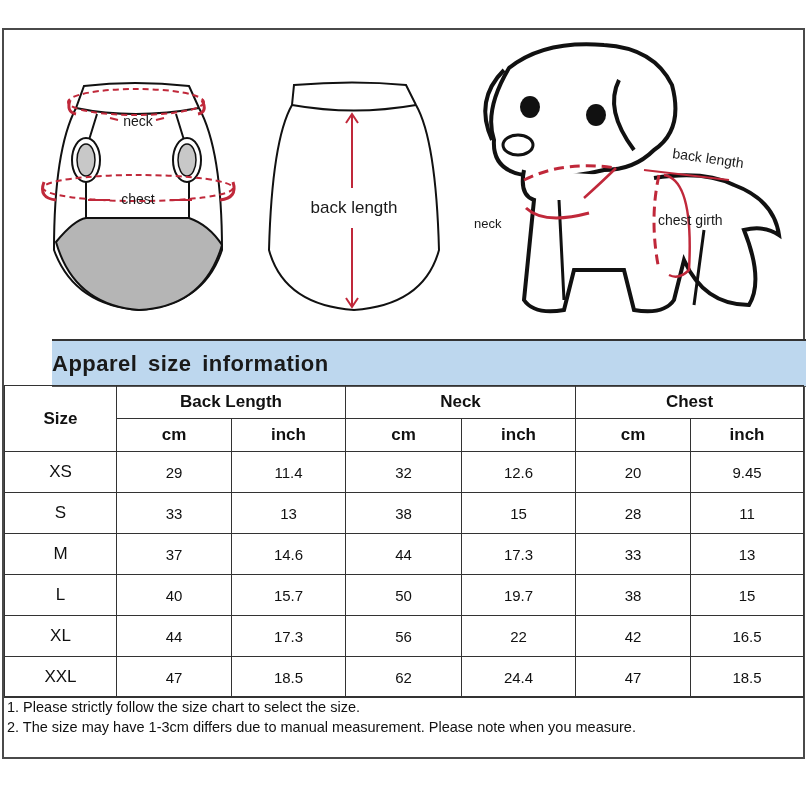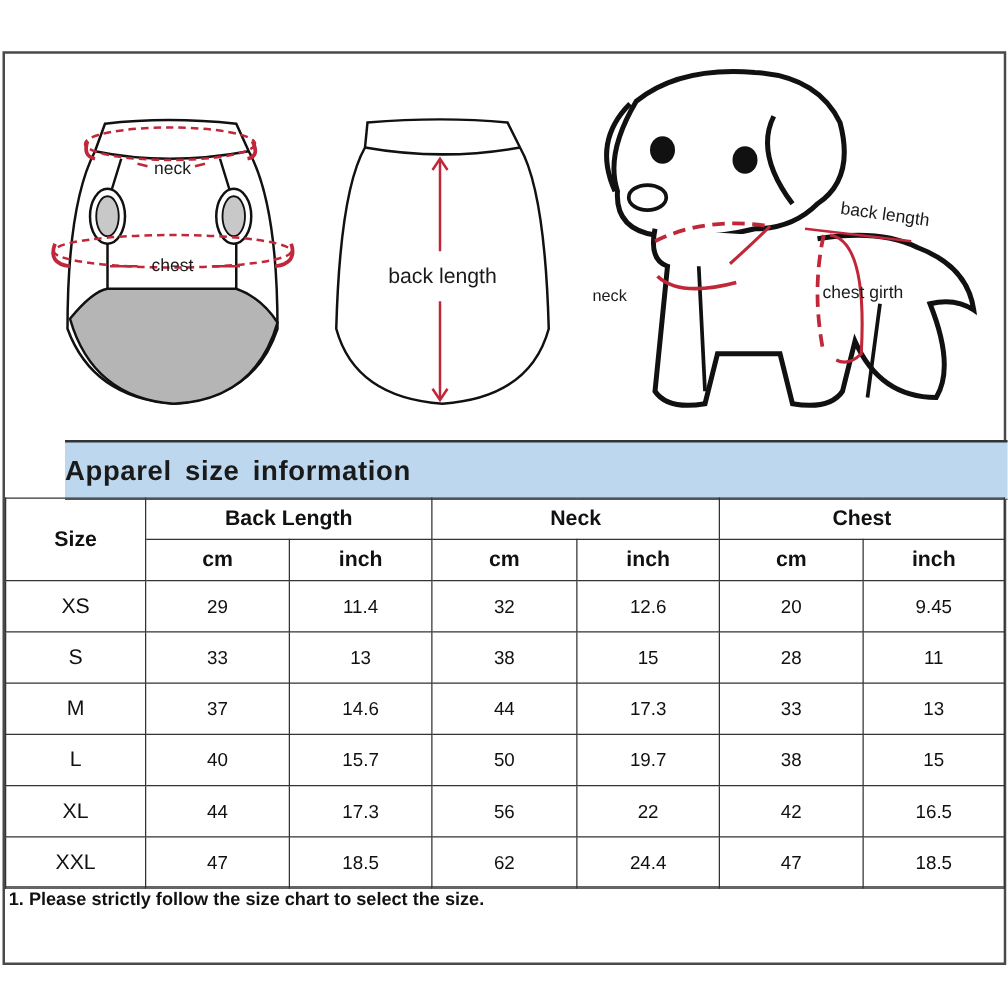--- a/index.html
+++ b/index.html
@@ -1,29 +1,29 @@
 <!DOCTYPE html>
 <html><head>
 <meta charset="utf-8">
 <style>
   html, body { margin:0; padding:0; background:#ffffff; }
   body { width:806px; height:806px; position:relative; overflow:hidden; font-family:"Liberation Sans", sans-serif; color:#111; }
-  .frame { position:absolute; left:2px; top:41px; width:799px; height:727px; border:2px solid #4a4a4a; box-sizing:content-box; }
+  .frame { position:absolute; left:2px; top:28px; width:799px; height:727px; border:2px solid #4a4a4a; box-sizing:content-box; }
   .illus { position:absolute; left:0; top:0; width:799px; height:306px; }
   .illus svg { position:absolute; left:0; top:0; }
   .band { position:absolute; left:0; top:309px; width:799px; height:45px; background:#bdd7ee; border-top:2px solid #333; border-bottom:1px solid #555; display:flex; align-items:center; justify-content:flex-start;margin-left:48px; }
   .band span { font-size:22px; font-weight:bold; letter-spacing:0.5px; word-spacing:4px; color:#1a1a1a; }
   table.sz { position:absolute; left:0; top:355px; width:799px; border-collapse:collapse; table-layout:fixed; }
   table.sz td { border:1.5px solid #333; text-align:center; padding:0; }
   .h1 td { height:32px; font-weight:bold; font-size:17px; }
   .h2 td { height:32px; font-weight:bold; font-size:17px;margin-left:40px; }
   .sizecell { font-weight:bold; font-size:17px;margin-top:29px; }
   .row td { height:40px; font-size:15px; font-family:"Liberation Sans", sans-serif; }
   .row td.sizelabel { font-weight:normal; font-size:17px; }
-  .notes { position:absolute; left:0; top:666px; width:799px; height:61px; border-top:1.5px solid #333; font-size:14.5px; font-weight:bold; line-height:20px; padding-left:3px; box-sizing:border-box; }
+  .notes { position:absolute; left:0; top:666px; width:799px; height:61px; border-top:1.5px solid #333; font-size:14.5px; font-weight:normal; line-height:20px; padding-left:3px; box-sizing:border-box; }
   .notes div { white-space:nowrap; }
   .lbl { font-family:"Liberation Sans", sans-serif; fill:#1a1a1a; }
 </style>
 </head>
 <body>
 
 <div class="frame">
 
   <div class="illus">
     <svg width="799" height="306" viewBox="0 0 799 306">
@@ -163,15 +163,16 @@
       <td>62</td>
       <td>24.4</td>
       <td>47</td>
       <td>18.5</td>
     </tr>
   </tbody>
     </table>
 
   <div class="notes">
     <div>1. Please strictly follow the size chart  to select the size.</div>
+    <div>2. The size may have 1-3cm differs due to manual measurement. Please note when you measure.</div>
   </div>
 
 </div>
 
 </body></html>

